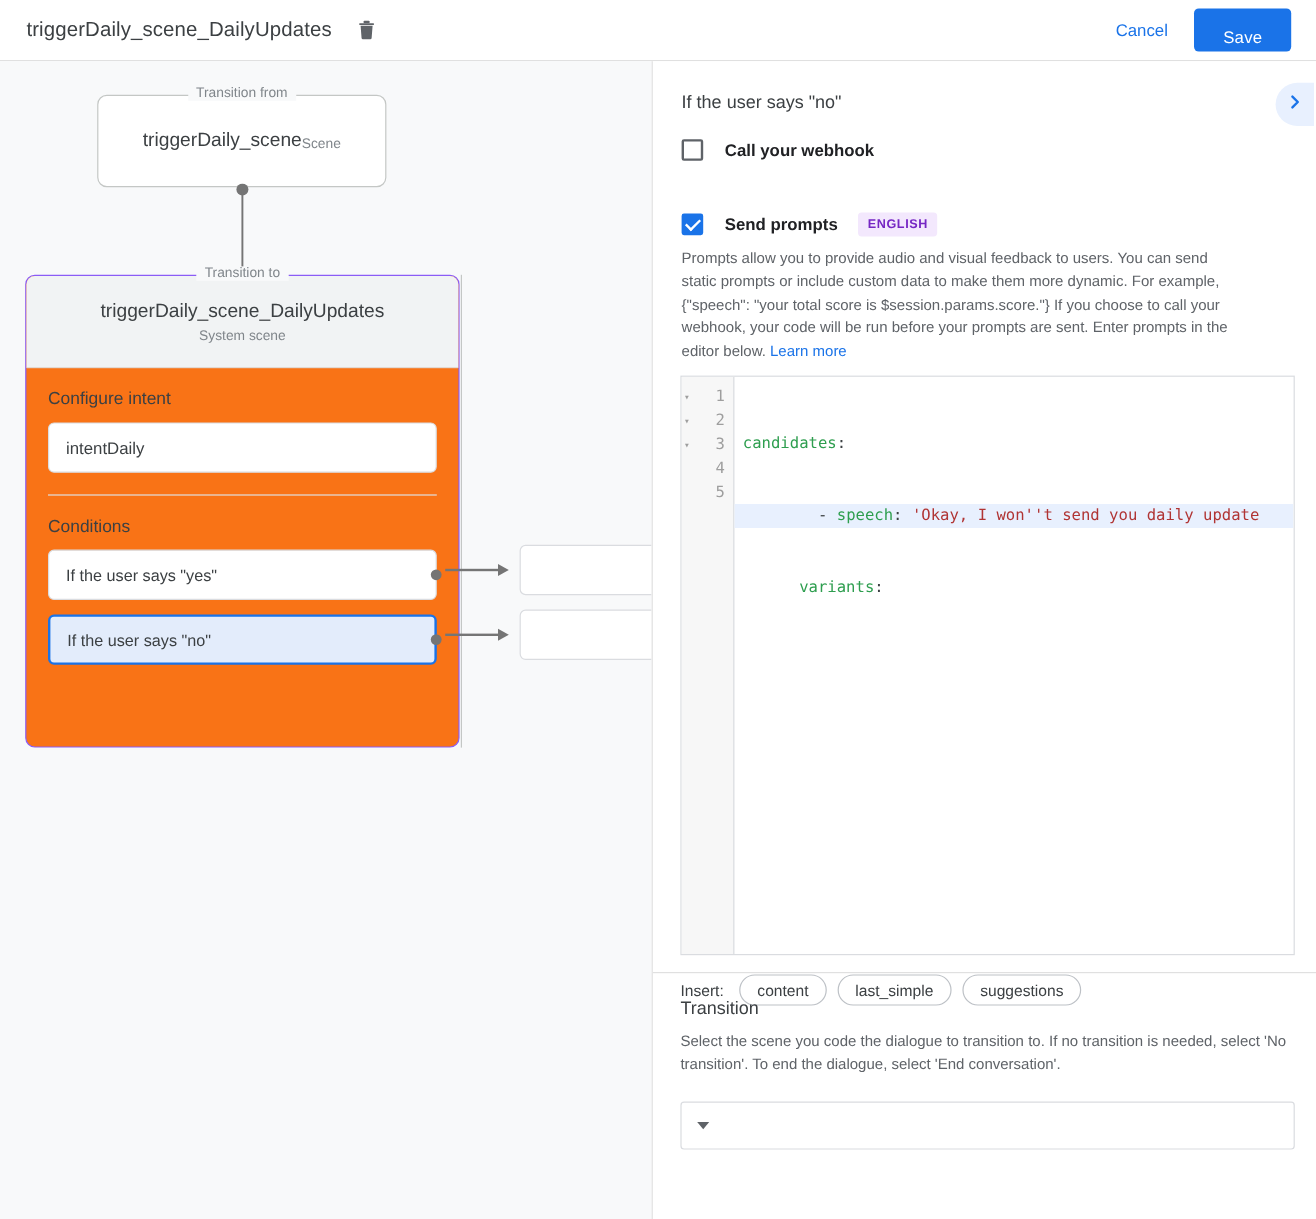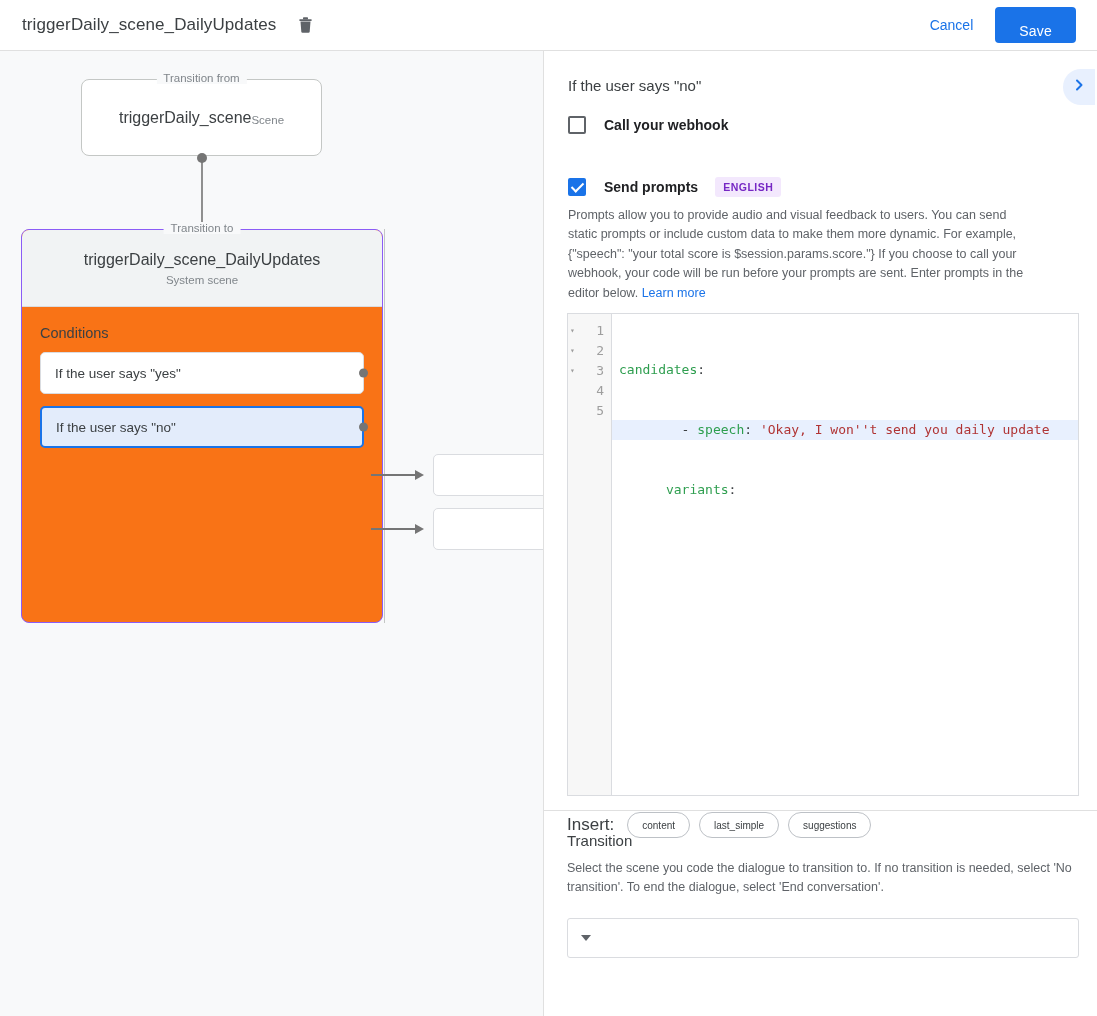--- a/index.html
+++ b/index.html
@@ -368,31 +368,31 @@
   .s { color: #b03434; }
   .d { color: #3c4043; }
 
   
   .insert-row {
     position: absolute;
     left: 567px; top: 812px;
     display: flex; align-items: center;
   }
   .insert-label {
-    font-size: 17px;
+    font-size: 13px;
     color: #3c4043;
     margin-right: 13px;
   }
   .chip {
     border: 1px solid #bdc1c6;
     border-radius: 14px;
     height: 26px;
     padding: 0 14px;
     display: flex; align-items: center;
-    font-size: 10px;
+    font-size: 13px;
     color: #3c4043;
     margin-right: 9px;
     cursor: pointer;
     background: #ffffff;
   }
 
   .panel-divider {
     position: absolute;
     left: 544px; top: 810px;
     width: 553px; height: 1px;
@@ -468,20 +468,25 @@
 
   <div class="vline"></div>
 
   <div class="fieldset-card" id="node-to-wrap">
     <div class="fieldset-legend">Transition to</div>
     <div id="node-to-head">
       <div class="node-title">triggerDaily_scene_DailyUpdates</div>
       <div class="node-sub">System scene</div>
     </div>
 
+    <div class="section">
+      <div class="section-label">Configure intent</div>
+      <div class="field-box">intentDaily</div>
+      <div class="divider-h"></div>
+    </div>
 
     <div class="section">
       <div class="section-label">Conditions</div>
       <div class="cond-box">
         <span>If the user says "yes"</span>
         <span class="port-dot"></span>
       </div>
       <div class="cond-box selected">
         <span>If the user says "no"</span>
         <span class="port-dot"></span>

